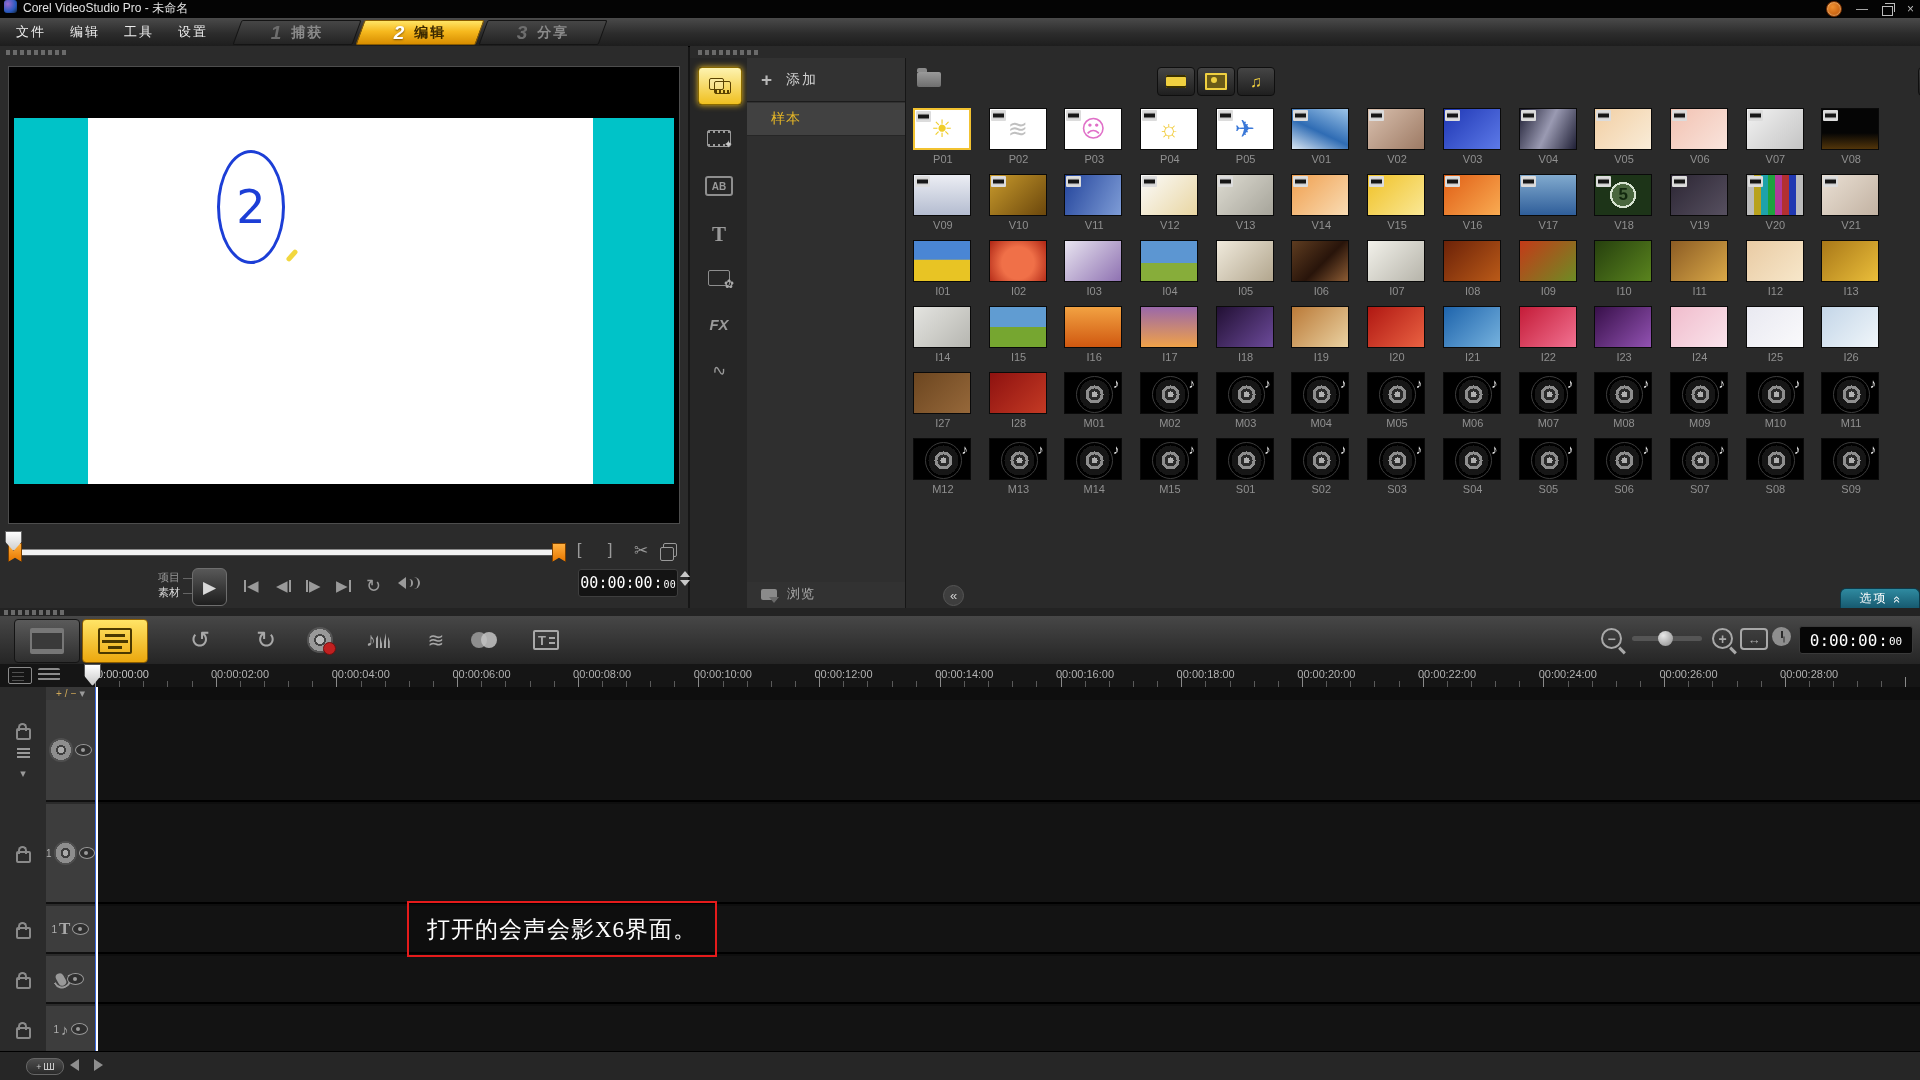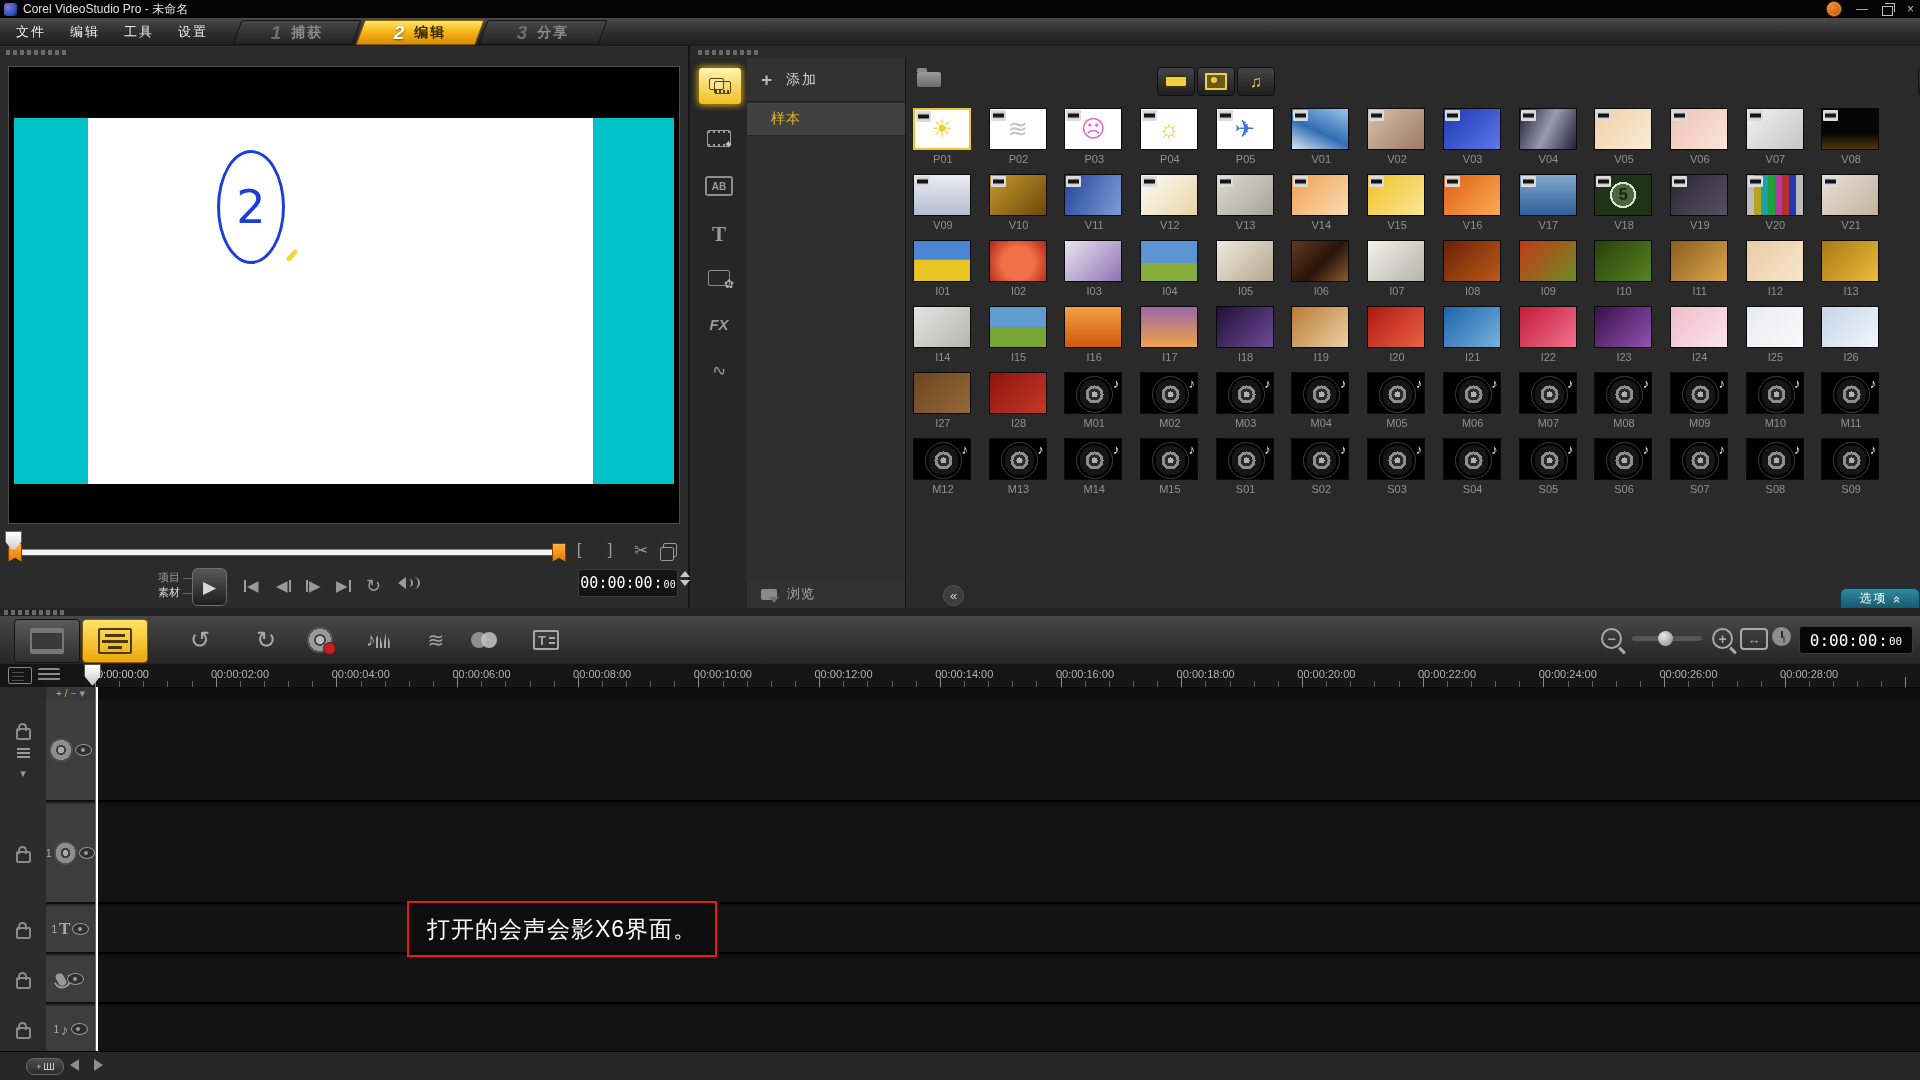--- a/index.html
+++ b/index.html
@@ -1,20 +1,20 @@
 <!DOCTYPE html>
 <html><head>
 <meta charset="utf-8">
 <style>
   html,body{margin:0;padding:0;background:#0d0d0d;width:1920px;height:1080px;overflow:hidden;
     font-family:"Liberation Sans",sans-serif;-webkit-font-smoothing:antialiased;}
   #app{position:relative;width:1920px;height:1080px;background:#161616;}
 
   
-  #titlebar{position:absolute;left:0;top:0;width:1920px;height:18px;background:#040404;display:flex;align-items:center;}
+  #titlebar{position:absolute;left:0;top:0;width:1920px;height:18px;background:#040404;display:flex;}
   #appicon{width:13px;height:13px;margin:0 6px 0 4px;border-radius:3px;
     background:radial-gradient(circle at 30% 30%,#9a6ad0,#2a5ac0 60%,#123);box-shadow:0 0 1px #000;}
   #wtitle{color:#e2e2e2;font-size:12px;}
   #wincontrols{position:absolute;right:6px;top:1px;display:flex;align-items:center;gap:14px;}
   .wc{color:#bbb;font-size:12px;line-height:14px;cursor:default;}
   #corelball{width:14px;height:14px;border-radius:50%;background:radial-gradient(circle at 40% 35%,#f09030,#b34a00);
     border:1px solid #7a3000;box-shadow:inset 0 0 2px #ffd;}
   #restorebtn{width:9px;height:8px;border:1px solid #bbb;position:relative;background:#040404;margin-top:3px;}
   #restorebtn::before{content:'';position:absolute;left:2px;top:-4px;width:9px;height:8px;border:1px solid #bbb;border-bottom:none;border-left:none;}
 
@@ -220,21 +220,21 @@
   .treel{width:24px;height:24px;border-radius:50%;background:radial-gradient(circle at 50% 50%,#aaa 0 3px,#3e3e3e 3px 5px,#8e8e8e 5px 10px,#4e4e4e 10px);}
   .eye{position:relative;width:15px;height:10px;border:1px solid #9a9a9a;border-radius:50%;background:#2e2e2e;}
   .eye::after{content:'';position:absolute;left:4.5px;top:2.5px;width:4px;height:4px;border-radius:50%;background:#9a9a9a;}
   .tnum{color:#b0b0b0;font-size:10px;}
   .ttglyph{color:#a8a8a8;font-size:17px;font-weight:bold;font-family:"Liberation Serif",serif;}
   .micico{position:relative;width:8px;height:13px;background:#9a9a9a;border-radius:4px;transform:rotate(-30deg);}
   .micico::after{content:'';position:absolute;left:-4px;top:6px;width:14px;height:8px;border:2px solid #9a9a9a;border-top:none;border-radius:0 0 9px 9px;}
   .noteglyph{color:#a8a8a8;font-size:15px;}
   #playline{position:absolute;left:95px;top:0;height:365px;width:3px;background:linear-gradient(90deg,#3a6ae0 1px,#fff 1px);}
   #annotation{position:absolute;left:407px;top:214px;width:306px;height:52px;border:2px solid #e51b1b;
-    display:flex;align-items:center;justify-content:center;color:#fff;font-size:23px;letter-spacing:1px;background:rgba(0,0,0,.25);}
+    display:flex;align-items:center;justify-content:center;color:#fff;font-size:23px;letter-spacing:1px;background:rgba(0,0,0,.25);font-family:Liberation Serif, serif;}
   #tbottom{position:absolute;left:0;bottom:0;width:1920px;height:28px;background:#262626;border-top:1px solid #000;}
   #scrollpill{position:absolute;left:26px;top:6px;width:36px;height:15px;border-radius:8px;background:linear-gradient(#4e4e4e,#2a2a2a);
     border:1px solid #666;color:#c8c8c8;font-size:9px;display:flex;align-items:center;justify-content:center;gap:2px;}
   #scrollpill .ruleglyph{width:10px;height:6px;background:repeating-linear-gradient(90deg,#c8c8c8 0 1px,transparent 1px 3px);border-bottom:1px solid #c8c8c8;}
   .scrollarrow{position:absolute;top:7px;width:0;height:0;border-top:6px solid transparent;border-bottom:6px solid transparent;}
   .scrollarrow.l{left:70px;border-right:9px solid #8e8e8e;}
   .scrollarrow.r{left:94px;border-left:9px solid #8e8e8e;}
 </style>
 </head>
 <body>

